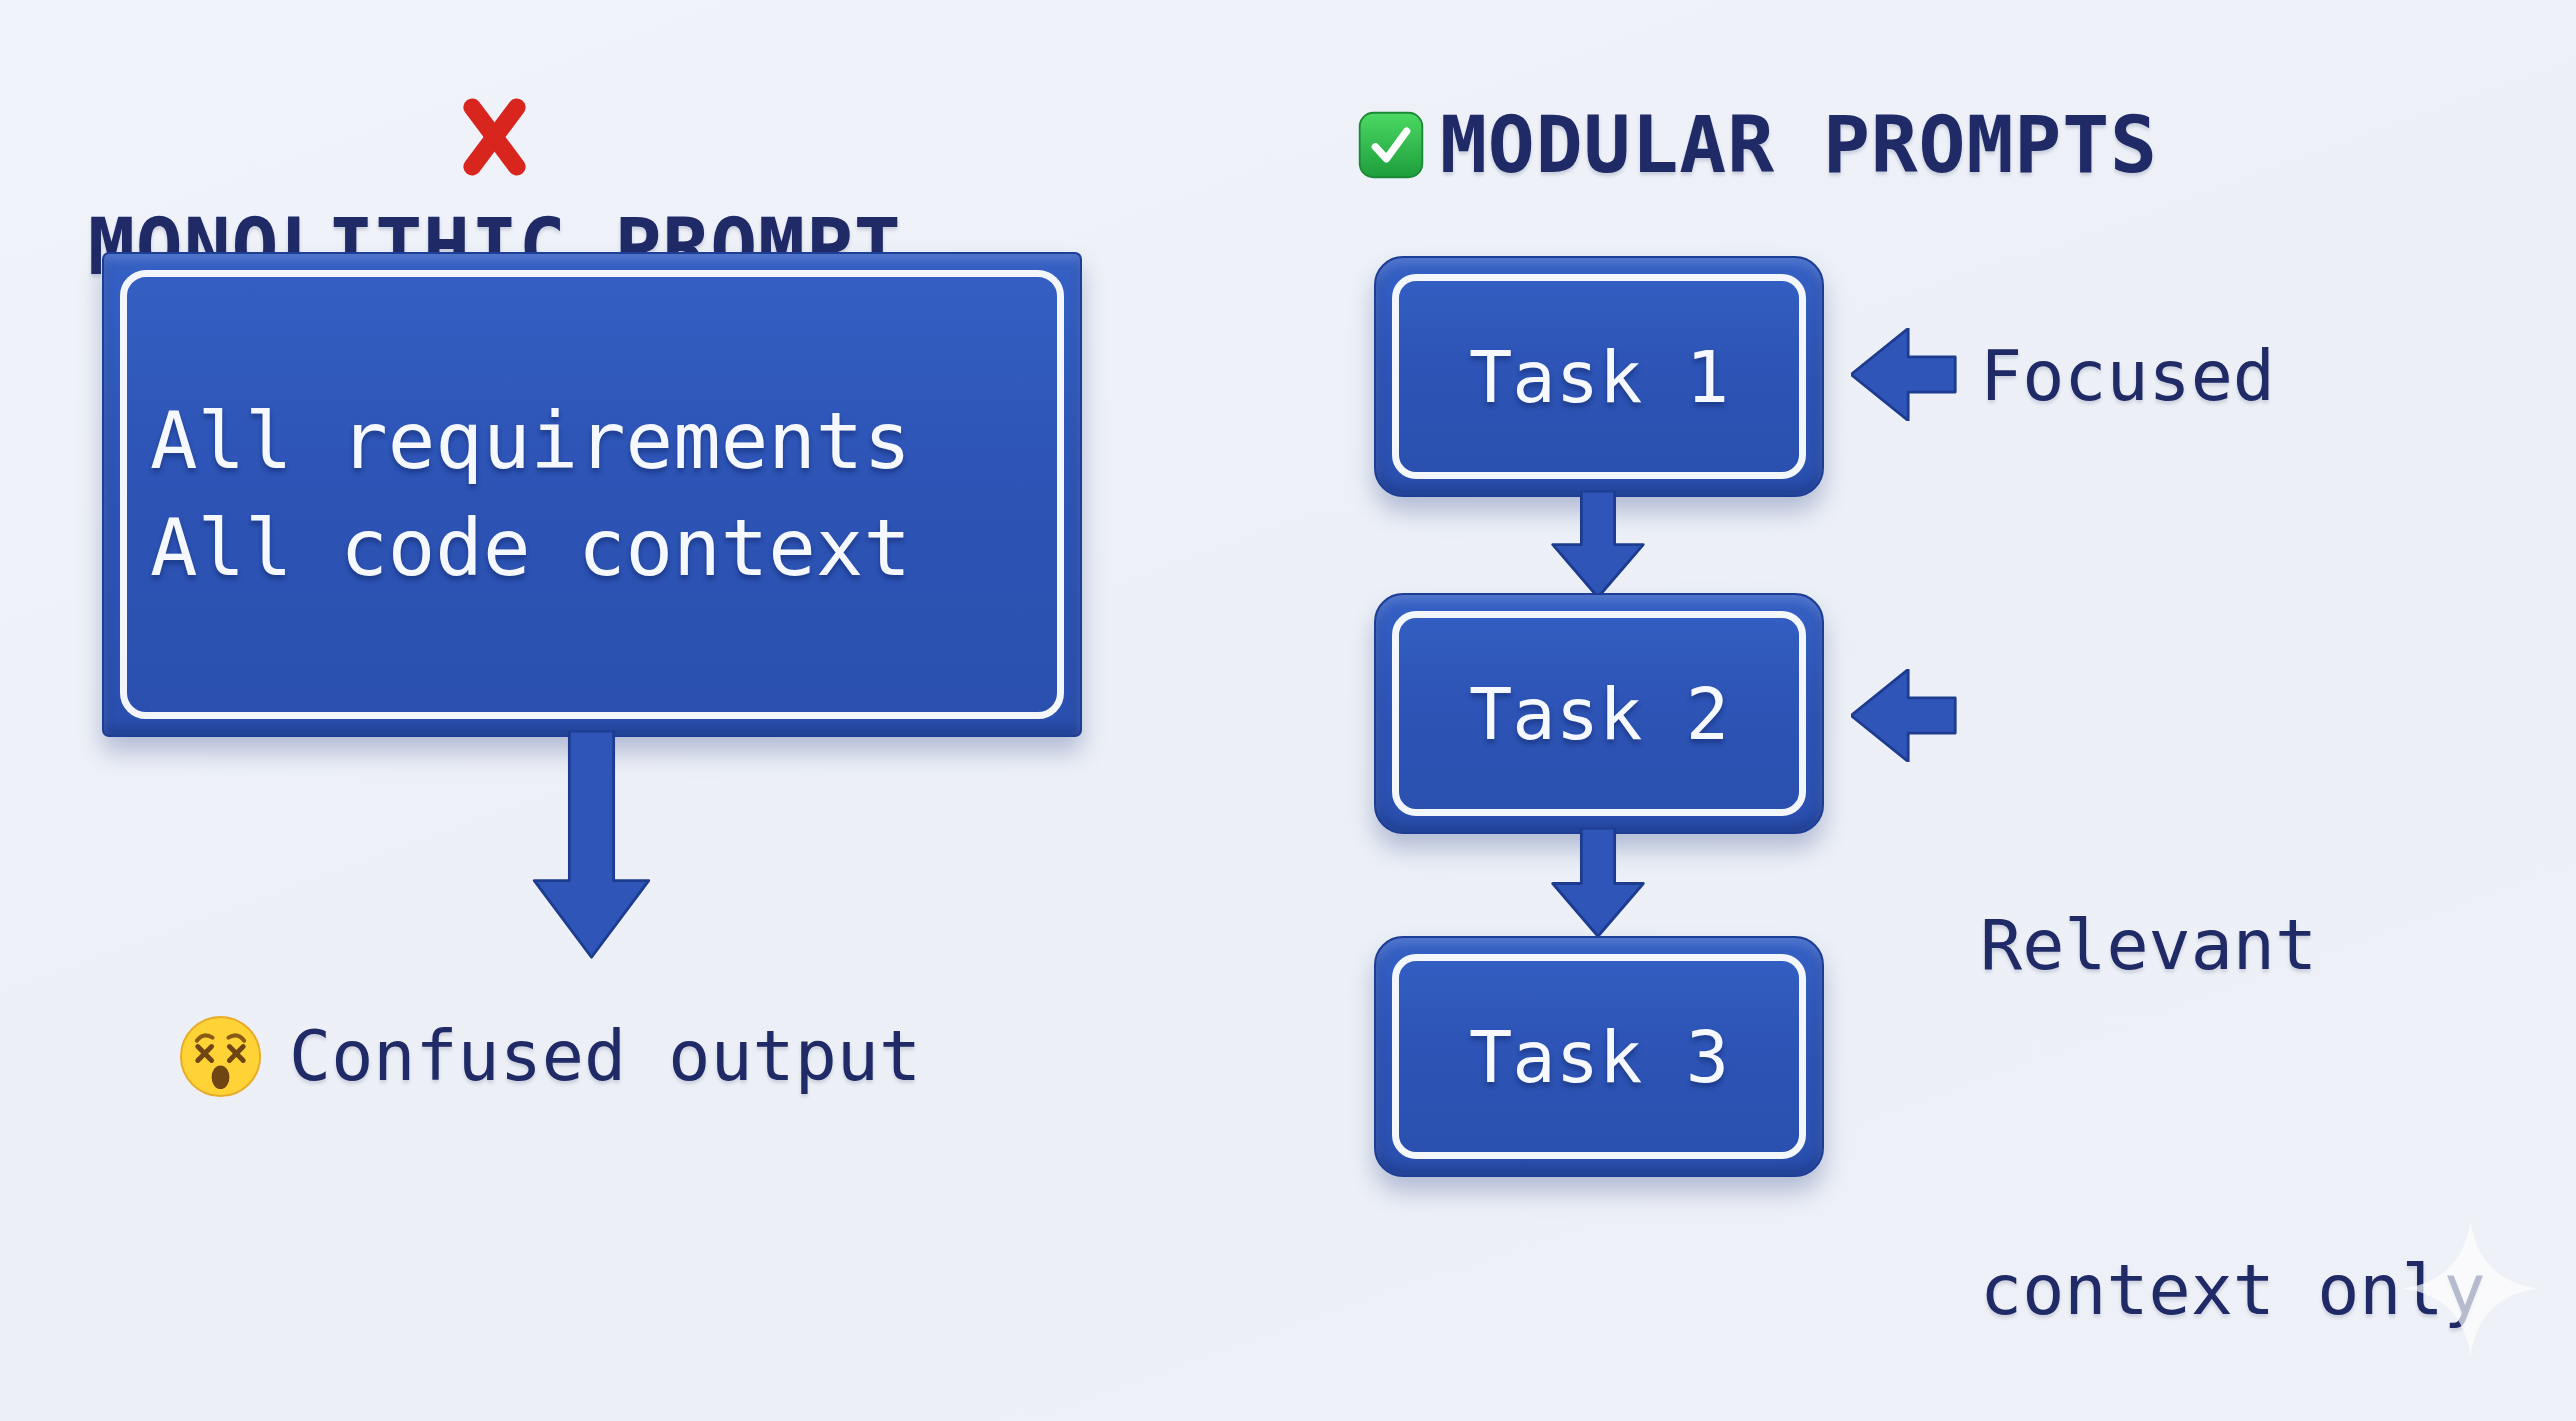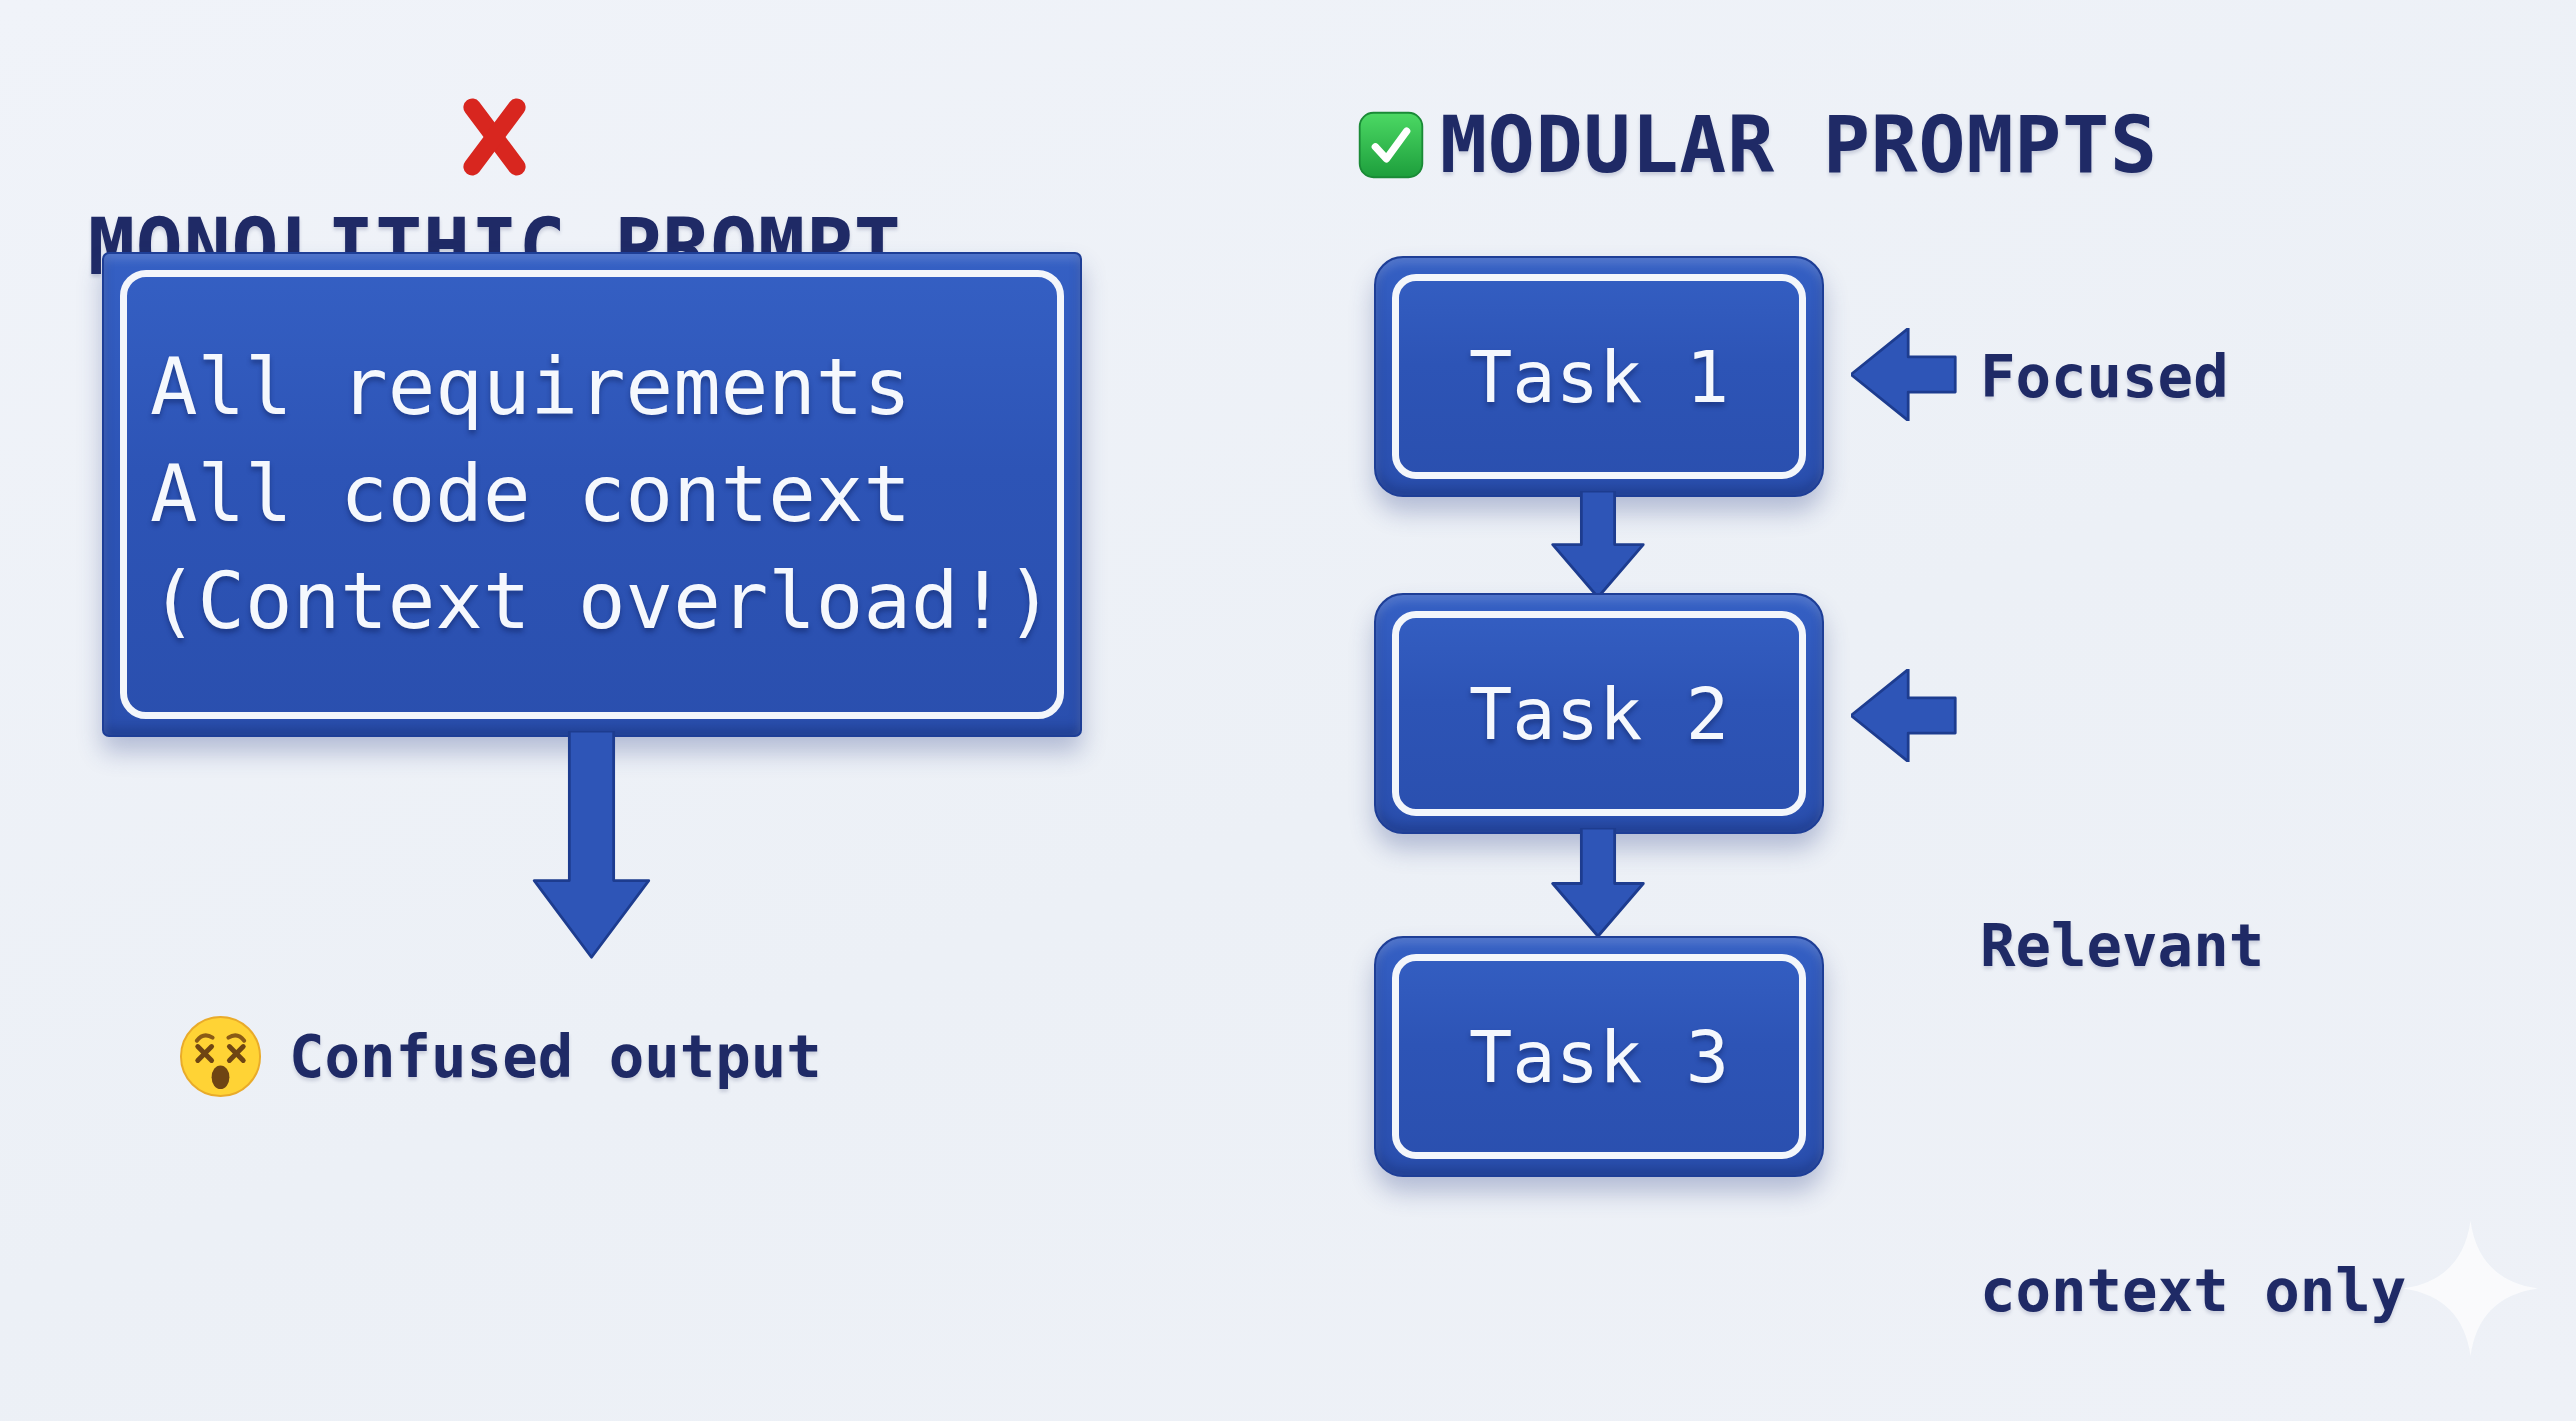--- a/index.html
+++ b/index.html
@@ -41,21 +41,21 @@
     font-size:79px;line-height:107px;color:#f5f8fd;font-weight:500;
     text-shadow:0 3.7px 5.6px rgba(12,28,86,0.45);white-space:pre;
   }
   .taskbox{width:446px;height:237px;border-radius:29px;left:1374px;}
   .taskbox .label{
     position:absolute;inset:0;display:flex;align-items:center;justify-content:center;
     font-size:72px;font-weight:500;color:#f5f8fd;
     text-shadow:0 3.7px 5.6px rgba(12,28,86,0.45);white-space:pre;
   }
   .lbl{
-    position:absolute;font-size:59px;font-weight:700;color:#1f2a66;
+    position:absolute;font-size:70px;font-weight:400;color:#1f2a66;
     text-shadow:0 2.8px 3.7px rgba(30,40,90,0.16);white-space:pre;
   }
   .outrow{position:absolute;display:flex;align-items:center;}
   .arrow-svg{position:absolute;display:block;}
   .sparkle{position:absolute;opacity:0.8;}
 </style>
 </head>
 <body>
 
 <div class="canvas">
@@ -68,21 +68,20 @@
       </svg>
     </span>
     <span class="title">MONOLITHIC PROMPT</span>
   </div>
 
   <div class="bluebox monobox">
     <div class="ring"></div>
     <div class="lines">
       <div>All requirements</div>
       <div>All code context</div>
-      <div>(Context overload!)</div>
     </div>
   </div>
 
   <svg class="arrow-svg" style="left:521px;top:731px;" width="141" height="229" viewBox="0 0 152 248">
     <polygon points="52,0 100,0 100,162 138,162 76,245 14,162 52,162" fill="#2e55b7" stroke="#1d3c8f" stroke-width="3" stroke-linejoin="round"></polygon>
   </svg>
 
   <div class="outrow" style="left:178px;top:1005px;height:102px;gap:26px;">
     <span class="icon">
       <svg width="85" height="85" viewBox="0 0 86 86">

